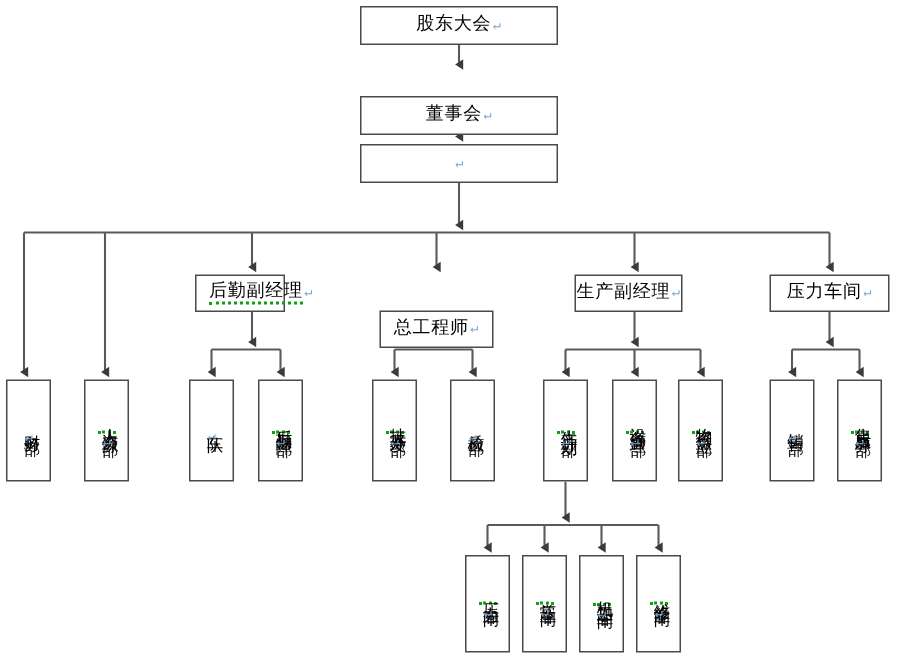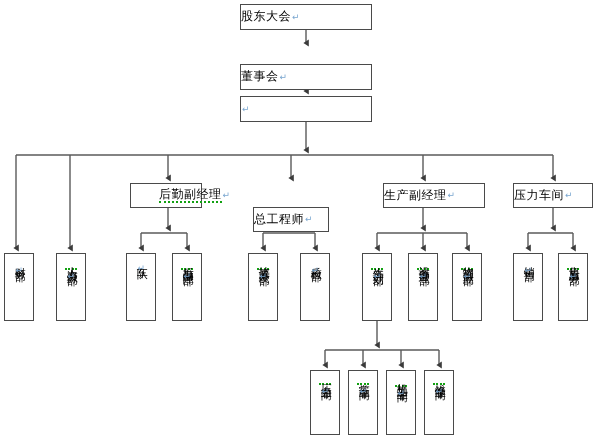--- a/index.html
+++ b/index.html
@@ -8,22 +8,23 @@
     font-family:"DejaVu Sans","Liberation Sans",sans-serif;
     color:#000;
   }
   #chart-root{position:relative;width:600px;height:438px;background:#fff;}
   svg.wires{position:absolute;left:0;top:0;width:600px;height:438px;}
   .node{
     position:absolute;
     box-sizing:border-box;
     border:1px solid #4a4a4a;
     background:#ffffff;
-    display:flex;align-items:center;
+    display:flex;align-items:center;justify-content:center;
     line-height:1.15;
+    font-family:Liberation Mono, monospace;
   }
   .node.h{font-size:12px;letter-spacing:0.5px;}
   .node.v{
     writing-mode:vertical-rl;
     text-orientation:upright;
     font-size:11px;
     letter-spacing:2px;
     padding-top:4px;
   }
   .pilcrow{
@@ -103,29 +104,29 @@
 
   <div class="node h" style="left: 240px; top: 64px; width: 132px; height: 26px; border-color: rgb(74, 74, 74);">
     <span class="lbl">董事会</span>
       <span class="pilcrow">↵</span>
   </div>
 
   <div class="node h" style="left: 240px; top: 96px; width: 132px; height: 26px; border-color: rgb(74, 74, 74);">
       <span class="pilcrow">↵</span>
   </div>
 
-  <div class="node h" style="left: 130px; top: 183px; width: 72px; height: 25px; border-color: rgb(74, 74, 74); padding-left: 28px;">
+  <div class="node h" style="left: 130px; top: 183px; width: 60px; height: 25px; border-color: rgb(74, 74, 74); padding-left: 28px;">
     <span class="lbl spell">后勤副经理</span>
       <span class="pilcrow">↵</span>
   </div>
   <div class="node h" style="left: 253px; top: 183px; width: 76px; height: 25px; border-color: rgb(74, 74, 74); margin-top: 24px;">
     <span class="lbl">总工程师</span>
       <span class="pilcrow">↵</span>
   </div>
-  <div class="node h" style="left: 383px; top: 183px; width: 102px; height: 25px; border-color: rgb(74, 74, 74);">
+  <div class="node h" style="left: 383px; top: 183px; width: 72px; height: 25px; border-color: rgb(74, 74, 74);">
     <span class="lbl">生产副经理</span>
       <span class="pilcrow">↵</span>
   </div>
   <div class="node h" style="left: 513px; top: 183px; width: 80px; height: 25px; border-color: rgb(74, 74, 74);">
     <span class="lbl">压力车间</span>
       <span class="pilcrow">↵</span>
   </div>
 
   <div class="node v" style="left: 4px; top: 253px; width: 30px; height: 68px; border-color: rgb(74, 74, 74);">
     <span class="lbl">财务部</span>

